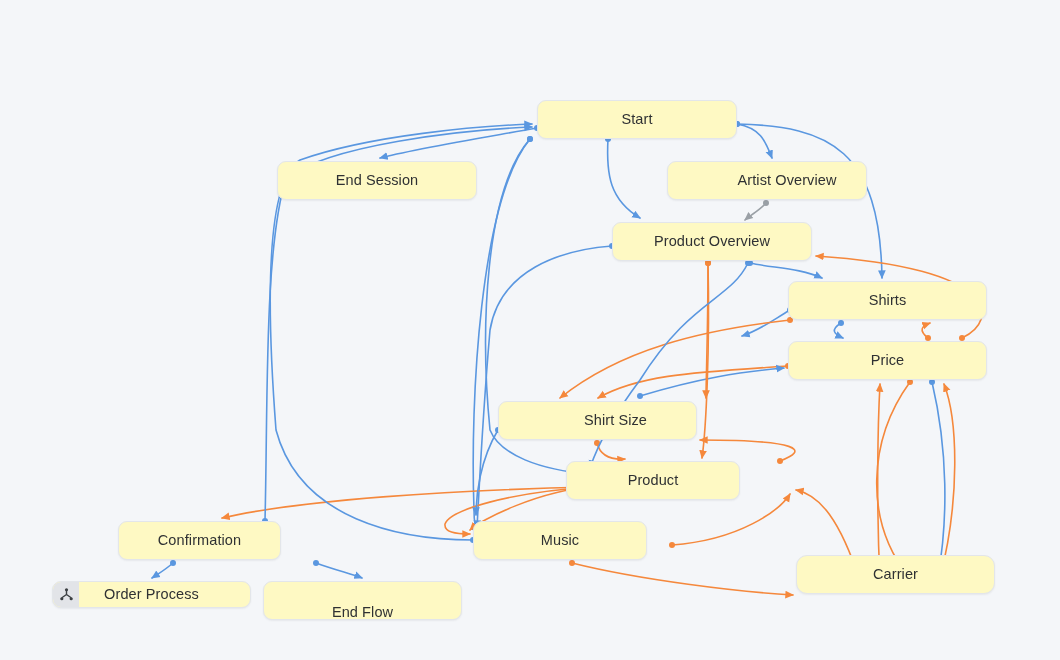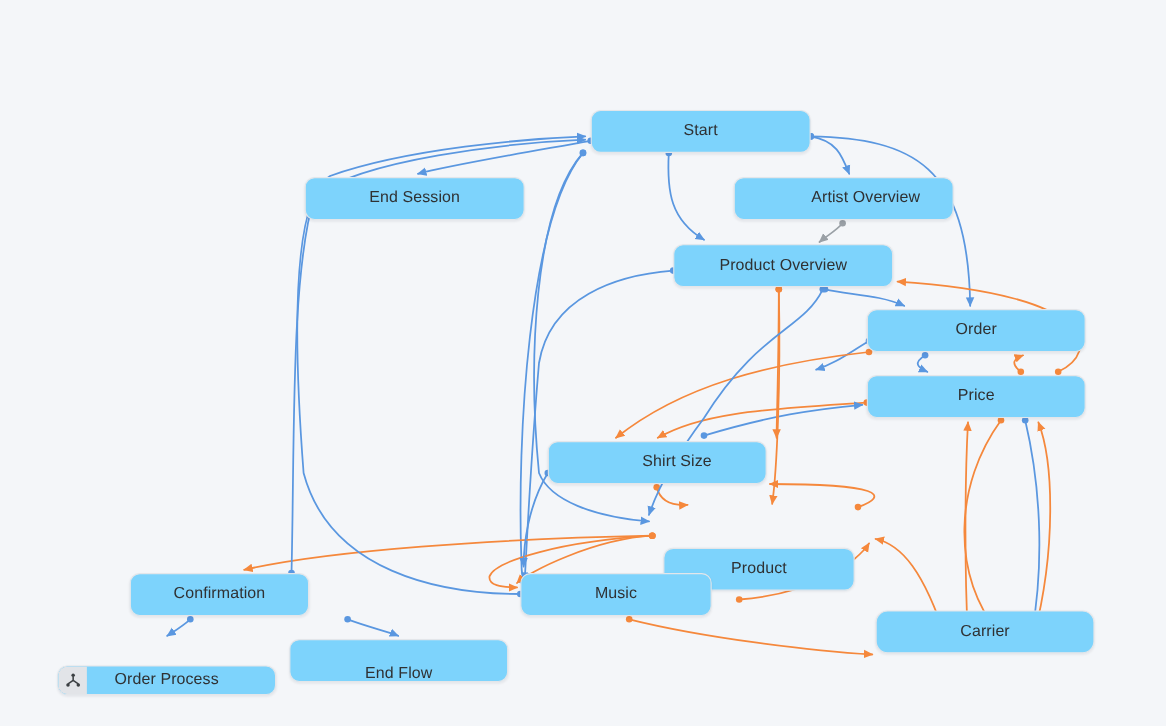--- a/index.html
+++ b/index.html
@@ -15,21 +15,21 @@
     width:1060px;height:660px;
   }
   #edge-layer{
     position:absolute;top:0;left:0;
     width:1060px;height:660px;
     pointer-events:none;
   }
   .node{
     position:absolute;
     box-sizing:border-box;
-    background:#7dd3fc;
+    background:#fef9c3;
     border:1px solid #e3e6ea;
     border-radius:9px;
     display:flex;
     align-items:center;
     justify-content:center;
     box-shadow:0 1px 2px rgba(16,24,40,.06);
     overflow:hidden;
   }
   .node-label{
     font-size:14.5px;
@@ -219,38 +219,38 @@
       <div class="node" style="left: 277px; top: 161px; width: 200px; height: 39px;">
         <span class="node-label">End Session</span>
       </div>
       <div class="node" style="left: 667px; top: 161px; width: 200px; height: 39px; padding-left: 40px;">
         <span class="node-label">Artist Overview</span>
       </div>
       <div class="node" style="left: 612px; top: 222px; width: 200px; height: 39px;">
         <span class="node-label">Product Overview</span>
       </div>
       <div class="node" style="left: 788px; top: 281px; width: 199px; height: 39px;">
-        <span class="node-label">Order</span>
+        <span class="node-label">Shirts</span>
       </div>
       <div class="node" style="left: 788px; top: 341px; width: 199px; height: 39px;">
         <span class="node-label">Price</span>
       </div>
       <div class="node" style="left: 498px; top: 401px; width: 199px; height: 39px; padding-left: 36px;">
         <span class="node-label">Shirt Size</span>
       </div>
-      <div class="node" style="left: 603px; top: 461px; width: 174px; height: 39px; margin-top: 37px;">
+      <div class="node" style="left: 566px; top: 461px; width: 174px; height: 39px;">
         <span class="node-label">Product</span>
       </div>
       <div class="node" style="left: 118px; top: 521px; width: 163px; height: 39px;">
         <span class="node-label">Confirmation</span>
       </div>
       <div class="node" style="left: 473px; top: 521px; width: 174px; height: 39px;">
         <span class="node-label">Music</span>
       </div>
-      <div class="node" style="left: 52px; top: 581px; width: 199px; height: 27px; margin-top: 24px;">
+      <div class="node" style="left: 52px; top: 581px; width: 199px; height: 27px;">
         <div class="node-badge">
           <svg width="15" height="15" viewBox="0 0 16 16" fill="none" stroke="#3c4043" stroke-width="1.5" stroke-linecap="round">
             <circle cx="8" cy="3" r="1.7" fill="#3c4043" stroke="none"></circle>
             <circle cx="3" cy="12.5" r="1.7" fill="#3c4043" stroke="none"></circle>
             <circle cx="13" cy="12.5" r="1.7" fill="#3c4043" stroke="none"></circle>
             <path d="M8 4.8 L8 8 M8 8 L3.4 11.2 M8 8 L12.6 11.2"></path>
           </svg>
         </div>
         <span class="node-label">Order Process</span>
       </div>

